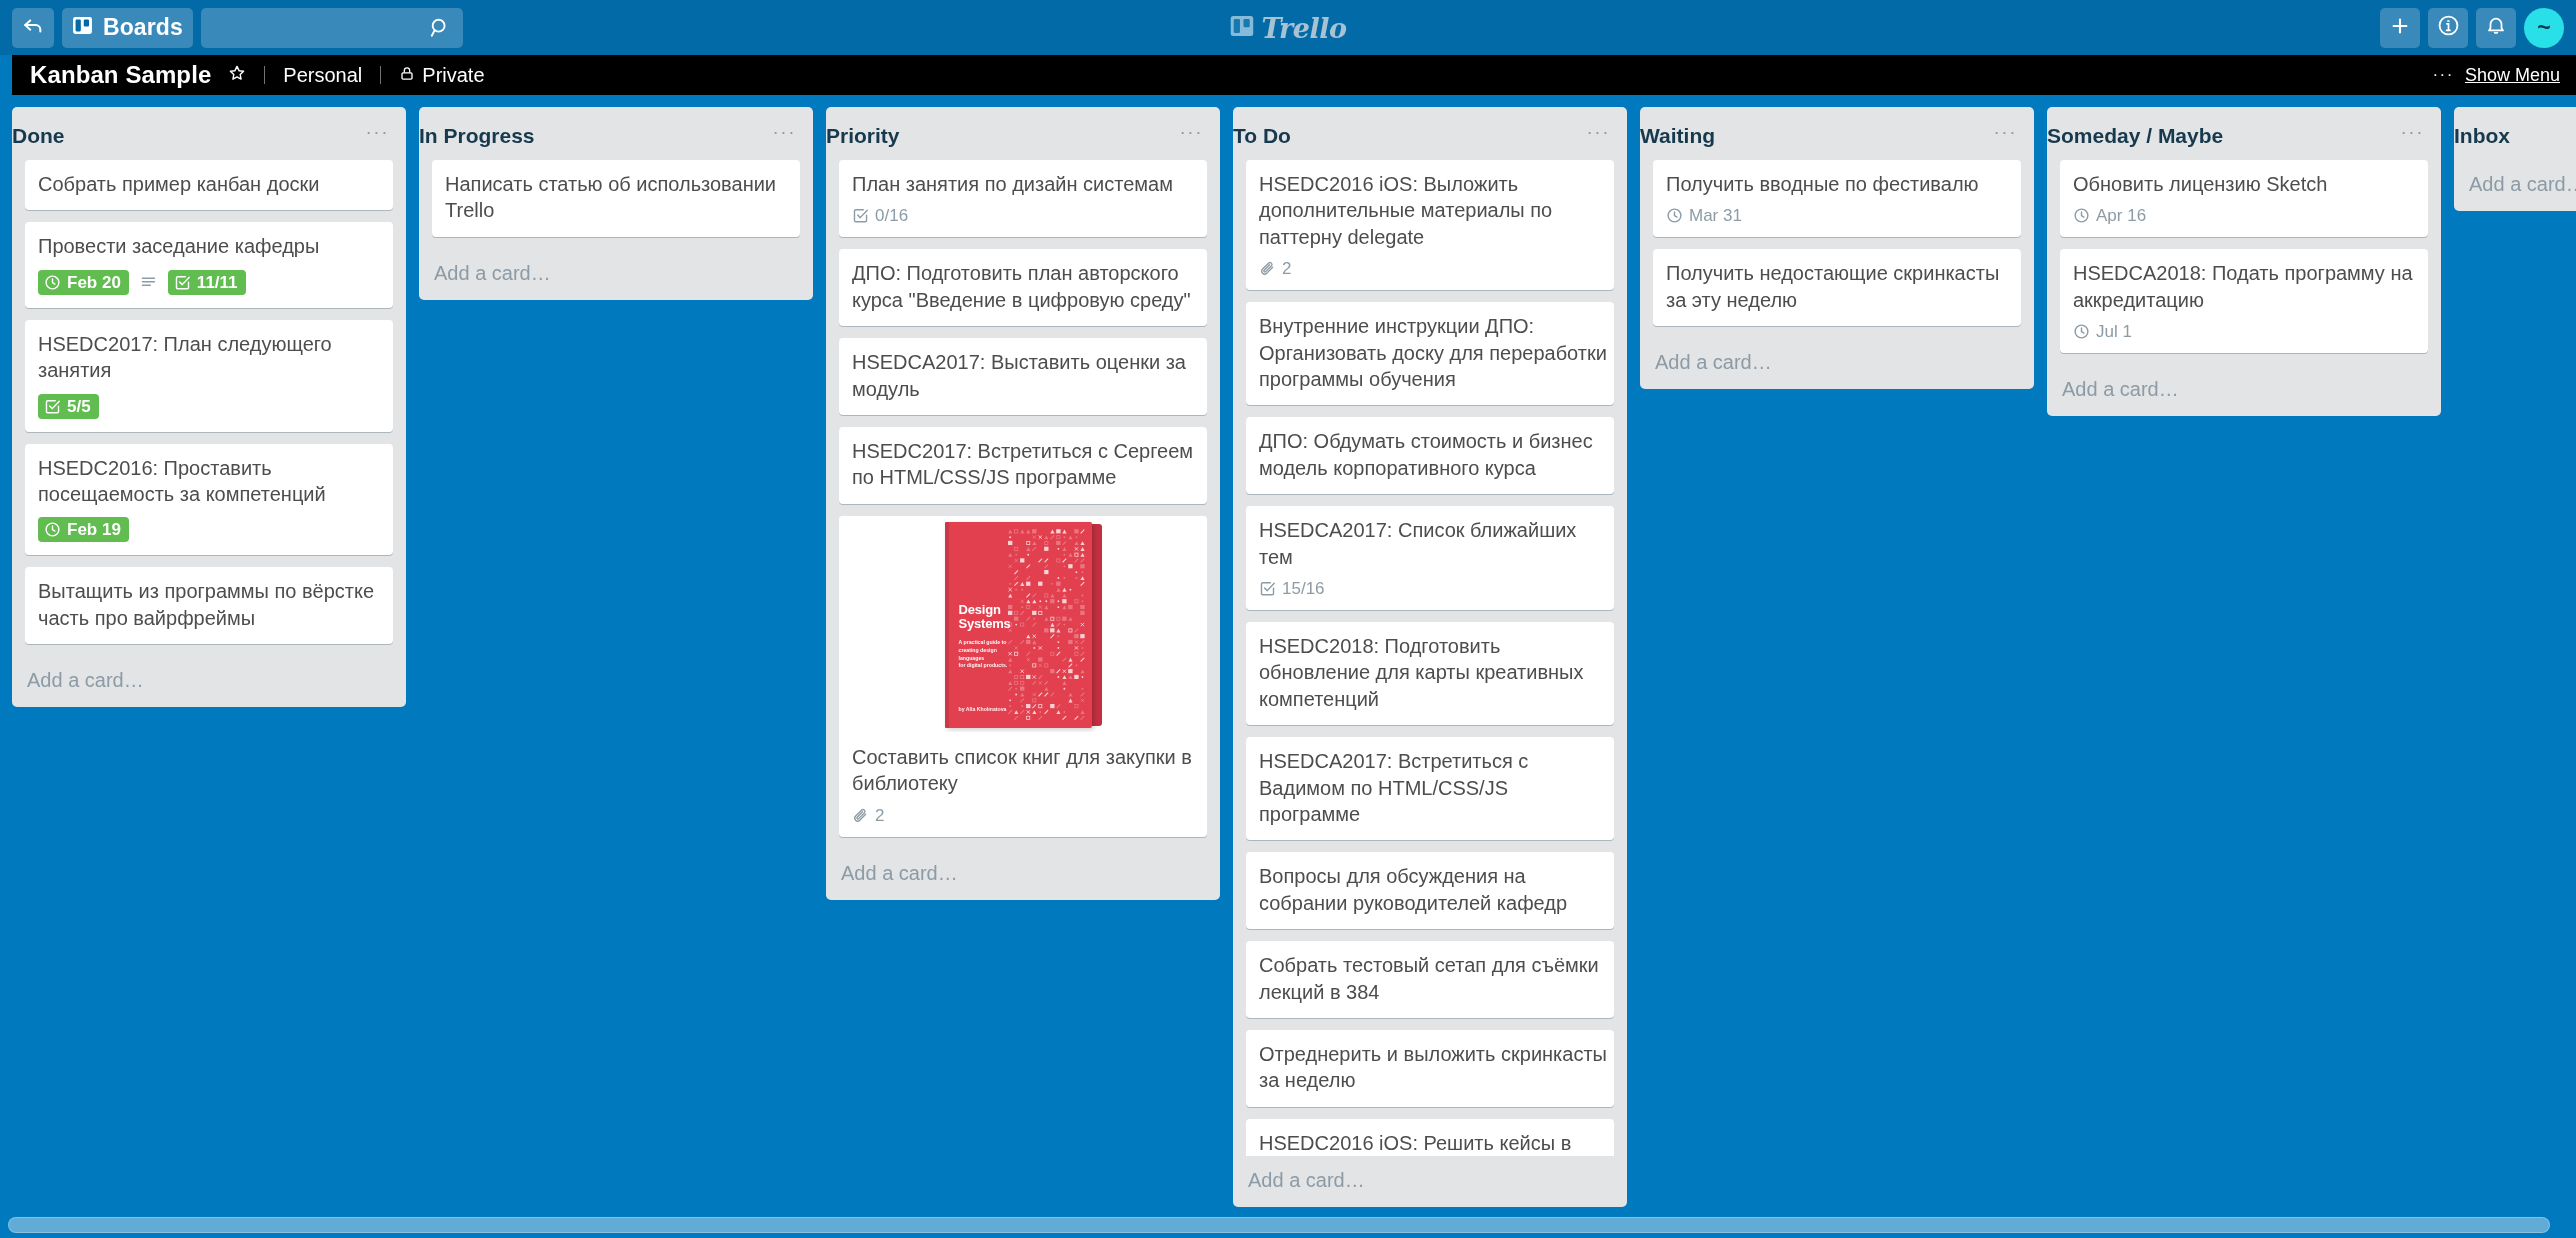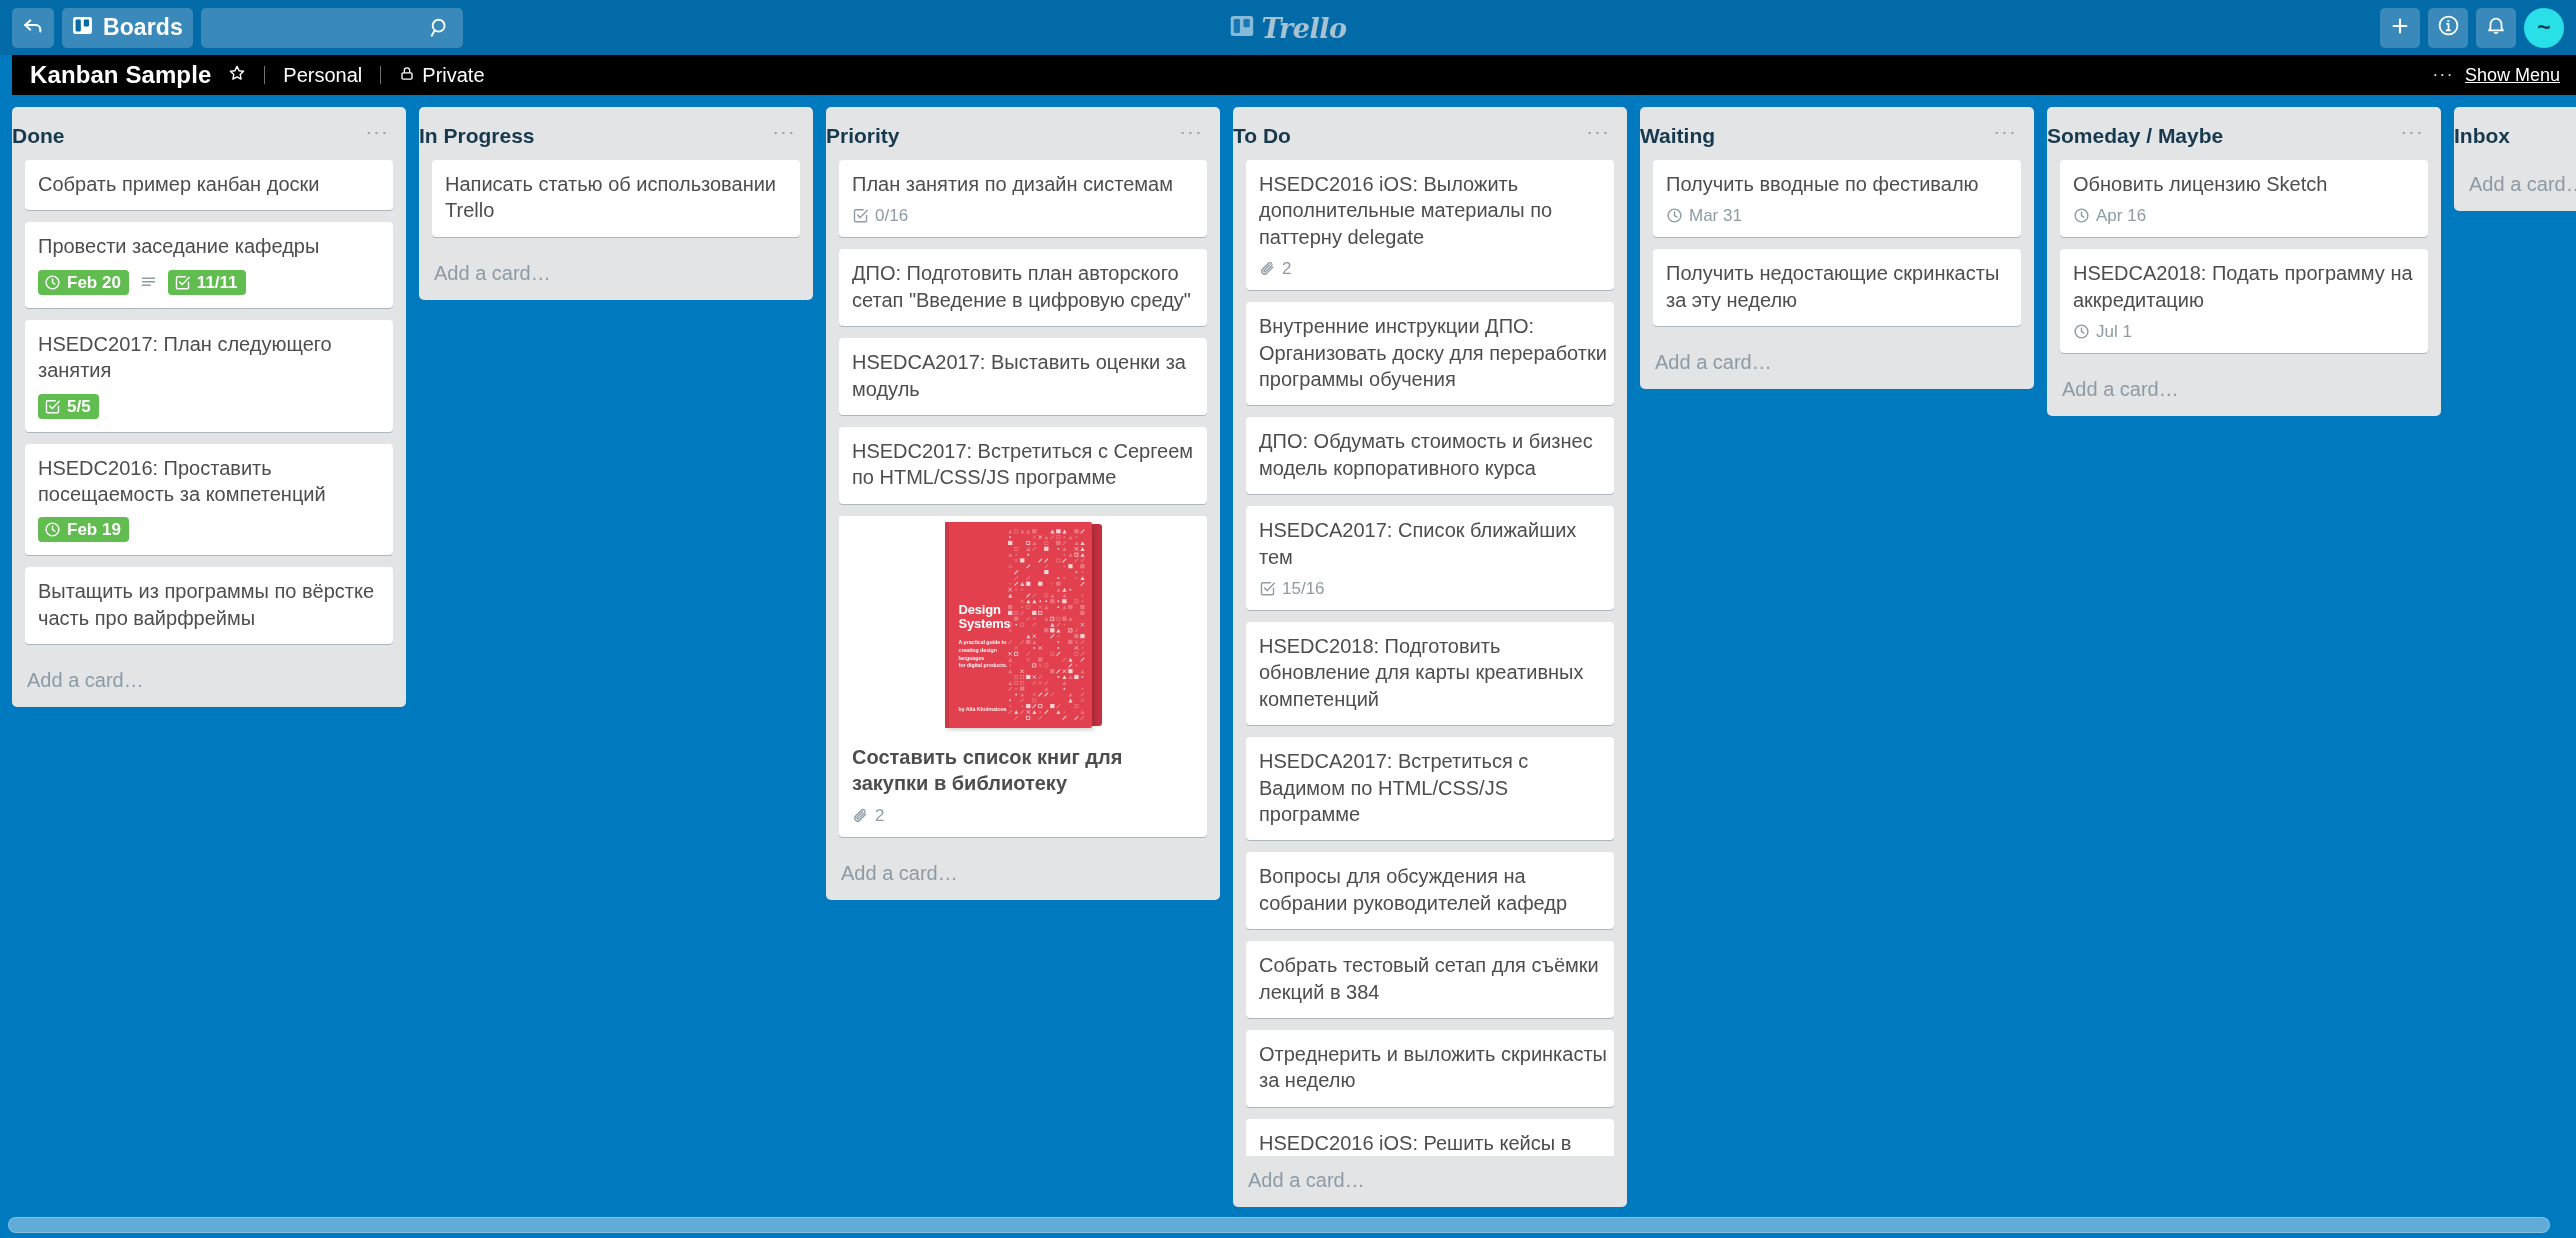--- a/index.html
+++ b/index.html
@@ -200,21 +200,21 @@
     padding: 11px 6px 13px 13px;
     cursor: pointer;
   }
   .card.has-cover { padding: 0 0 13px 0; overflow: hidden; }
   .card-title {
     font-size: 20px;
     line-height: 1.32;
     color: #4D4D4D;
     word-wrap: break-word;
   }
-  .card.has-cover .card-title { padding: 12px 13px 0 13px; font-weight: bold; }
+  .card.has-cover .card-title { padding: 12px 13px 0 13px; }
   .badges {
     display: flex;
     align-items: center;
     gap: 11px;
     margin-top: 10px;
     flex-wrap: wrap;
   }
   .card.has-cover .badges { padding: 0 13px; }
   .badge {
     display: inline-flex;
@@ -551,21 +551,21 @@
                   <path d="M20.5 11.6 V19 a1.8 1.8 0 0 1 -1.8 1.8 H5.3 A1.8 1.8 0 0 1 3.5 19 V5.6 A1.8 1.8 0 0 1 5.3 3.8 H16"></path>
                   <path d="M8 11.4 L11.6 15 L21.5 4.6"></path>
                 </svg>
               </span>
               <span>0/16</span>
             </span>
           </div>
       </div>
       <div class="card">
 
-        <div class="card-title">ДПО: Подготовить план авторского сетап "Введение в цифровую среду"</div>
+        <div class="card-title">ДПО: Подготовить план авторского курса "Введение в цифровую среду"</div>
 
       </div>
       <div class="card">
 
         <div class="card-title">HSEDCA2017: Выставить оценки за модуль</div>
 
       </div>
       <div class="card">
 
         <div class="card-title">HSEDC2017: Встретиться с Сергеем по HTML/CSS/JS программе</div>

